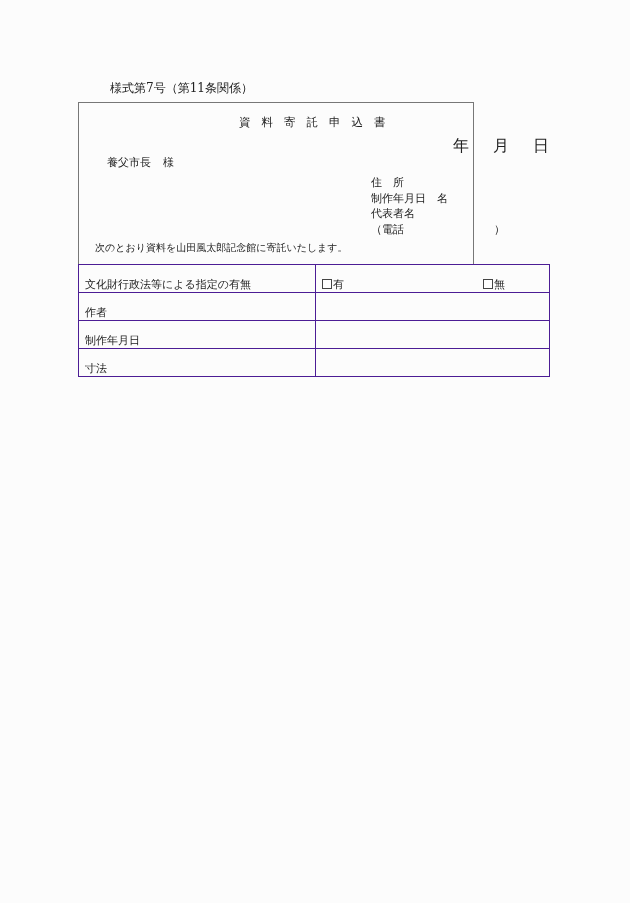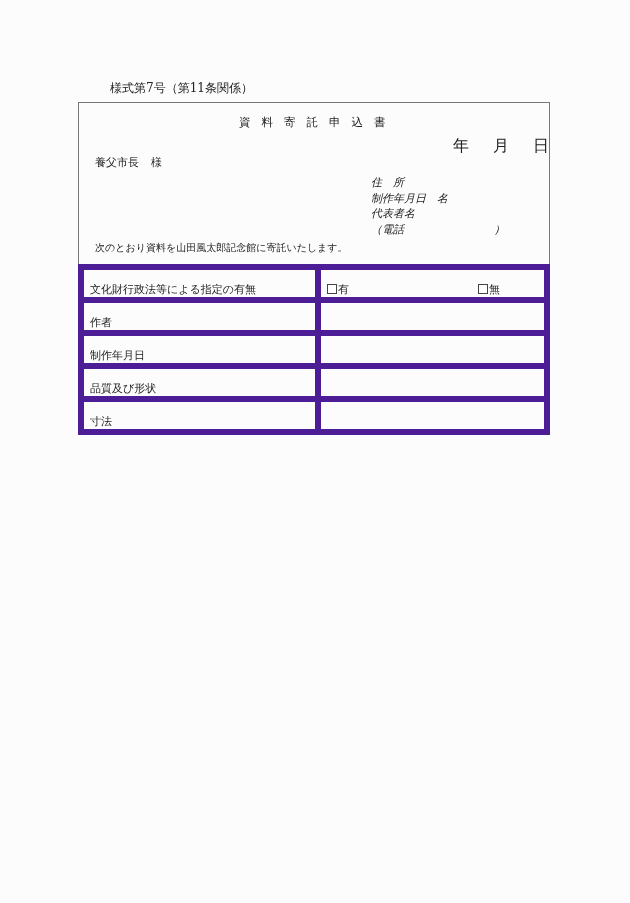--- a/index.html
+++ b/index.html
@@ -22,21 +22,21 @@
       top: 80px;
       font-size: 12px;
       letter-spacing: 0px;
       white-space: nowrap;
       margin-left: 32px;
     }
     .header-box {
       position: absolute;
       left: 78px;
       top: 102px;
-      width: 472px;
+      width: 396px;
       height: 162px;
       border: 1px solid #777;
       border-bottom: none;
       box-sizing: border-box;
     }
     .abs {
       position: absolute;
       white-space: nowrap;
     }
     .title {
@@ -52,49 +52,48 @@
       top: 33px;
       left: 374px;
       font-size: 16px;
     }
     .date span {
       display: inline-block;
     }
     .date .d-year { margin-right: 24px; }
     .date .d-month { margin-right: 24px; }
     .addressee {
-      left: 16px;
+      left: 28px;
       top: 52px;
       font-size: 11px;
     }
     .addressee .sama { margin-left: 12px; }
     .applicant {
       left: 292px;
       top: 72px;
       font-size: 11px;
       line-height: 15.5px;
-      font-style: italic;
     }
     .applicant .line { display: block; }
     .applicant .phone-close { display: inline-block; margin-left: 90px; }
     .body-text {
       left: 16px;
       top: 138px;
       font-size: 10px;
     }
     table.details {
       position: absolute;
       left: 78px;
       top: 264px;
       width: 472px;
       border-collapse: collapse;
       font-size: 11px;
     }
     table.details td {
-      border: 6px solid #4c1d95;
+      border: 1px solid #4c1d95;
       height: 24px;
       padding: 12px 0 0 6px;
       box-sizing: border-box;
       vertical-align: middle;
     }
     table.details td.label-cell {
       width: 237px;
     }
     .checkbox {
       display: inline-block;
@@ -153,21 +152,17 @@
     </tr>
     <tr>
       <td class="label-cell">作者</td>
       <td></td>
     </tr>
     <tr>
       <td class="label-cell">制作年月日</td>
       <td></td>
     </tr>
     <tr>
-      <td class="label-cell">品質及び形状</td>
-      <td></td>
-    </tr>
-    <tr>
       <td class="label-cell">寸法</td>
       <td></td>
     </tr>
   </tbody>
 </table>
 
 </body></html>

